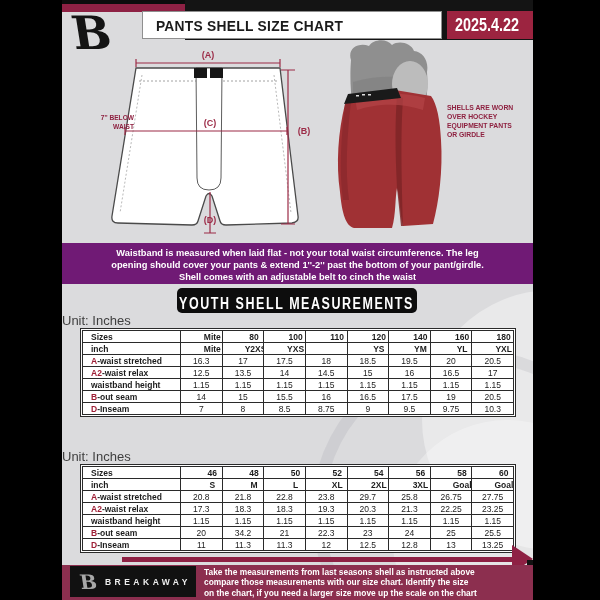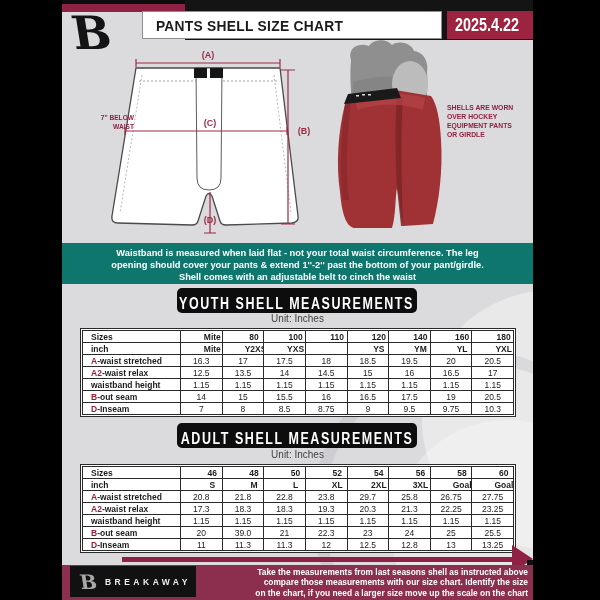--- a/index.html
+++ b/index.html
@@ -29,31 +29,31 @@
   .date-text{display:inline-block;color:#fff;font-weight:bold;font-size:18px;letter-spacing:0;
              transform:scaleX(.8);white-space:nowrap;}
 
   
   .waist-note{left:14px;top:114px;width:58px;text-align:right;color:#8e2140;font-size:6.6px;
               font-weight:bold;line-height:8.5px;}
   .photo-note{left:385px;top:103px;width:84px;color:#8e2140;font-size:6.8px;font-weight:bold;
               line-height:9px;}
 
   
-  .banner{left:0;top:243px;width:471px;height:41px;background:#0f766e;color:#fff;text-align:center;
+  .banner{left:0;top:243px;width:471px;height:41px;background:#701a75;color:#fff;text-align:center;
           font-weight:bold;font-size:9.3px;line-height:12px;padding-top:4px;box-sizing:border-box;}
 
   
   .hbox{left:115px;width:240px;height:25px;background:#0d0d0d;border-radius:5px;display:flex;
         align-items:flex-end;justify-content:center;}
   .hbox-youth{top:288px;}
   .hbox-adult{top:423px;}
   .hbox-text{display:inline-block;color:#fff;font-weight:bold;font-size:16px;letter-spacing:2px;
              transform:scaleX(.78);white-space:nowrap;}
-  .unit{left:0;width:471px;text-align:center;font-size:10px;color:#3f3f3f;}
+  .unit{left:0;width:471px;font-size:13px;color:#3f3f3f;}
   .unit-youth{top:313px;}
   .unit-adult{top:449px;}
 
   
   .twrap{left:18px;width:436px;background:#fff;border:1px solid #2a2a2a;padding:1px;box-sizing:border-box;}
   .twrap-youth{top:328px;}
   .twrap-adult{top:464px;}
   table.mt{border-collapse:collapse;width:100%;table-layout:fixed;}
   table.mt td{border:1px solid #2a2a2a;height:11px;font-size:8.5px;text-align:center;padding:0;
               background:#fff;color:#1c1c1c;overflow:hidden;white-space:nowrap;}
@@ -68,21 +68,21 @@
   .edge-tab{left:465px;top:560px;width:8px;height:20px;background:#111;}
 
   
   .footer{left:0;top:565px;width:471px;height:35px;background:#8c2f4f;}
   .footer-logo-box{left:8px;top:1px;width:126px;height:31px;background:#111;display:flex;
                    align-items:center;padding-left:10px;box-sizing:border-box;}
   .footer-b{color:#a8a8a8;font-family:"DejaVu Serif",serif;font-weight:bold;font-size:20px;
             transform:skewX(9deg);margin-right:8px;}
   .footer-brand{color:#eee;font-size:8.5px;font-weight:bold;letter-spacing:3.5px;}
   .footer-note{left:142px;top:2px;width:324px;color:#fff;font-size:8.4px;font-weight:bold;
-               line-height:10.4px;text-align:right;}
+               line-height:10.4px;}
 
   svg text{font-family:"Liberation Sans",sans-serif;}
 </style>
 </head>
 <body>
 
 <div class="stage">
   <div class="page">
 
     <div class="abs wm-circle wm1"></div>
@@ -251,23 +251,20 @@
               <td class="val">8.75</td>
               <td class="val">9</td>
               <td class="val">9.5</td>
               <td class="val">9.75</td>
               <td class="val">10.3</td>
             </tr>
           </tbody>
       </table>
     </div>
 
-    <div class="abs hbox hbox-adult">
-      <span class="hbox-text">ADULT SHELL MEASUREMENTS</span>
-    </div>
     <div class="abs unit unit-adult">Unit: Inches</div>
     <div class="abs twrap twrap-adult">
       <table class="mt">
         <colgroup>
             <col style="width:98px">
           <col>
             <col>
             <col>
             <col>
             <col>
@@ -327,21 +324,21 @@
               <td class="val">1.15</td>
               <td class="val">1.15</td>
               <td class="val">1.15</td>
               <td class="val">1.15</td>
               <td class="val">1.15</td>
               <td class="val">1.15</td>
             </tr>
             <tr>
               <td class="lbl"><span class="pfx">B</span>-out seam</td>
               <td class="val">20</td>
-              <td class="val">39.0</td>
+              <td class="val">34.2</td>
               <td class="val">21</td>
               <td class="val">22.3</td>
               <td class="val">23</td>
               <td class="val">24</td>
               <td class="val">25</td>
               <td class="val">25.5</td>
             </tr>
             <tr>
               <td class="lbl"><span class="pfx">D</span>-Inseam</td>
               <td class="val">11</td>

